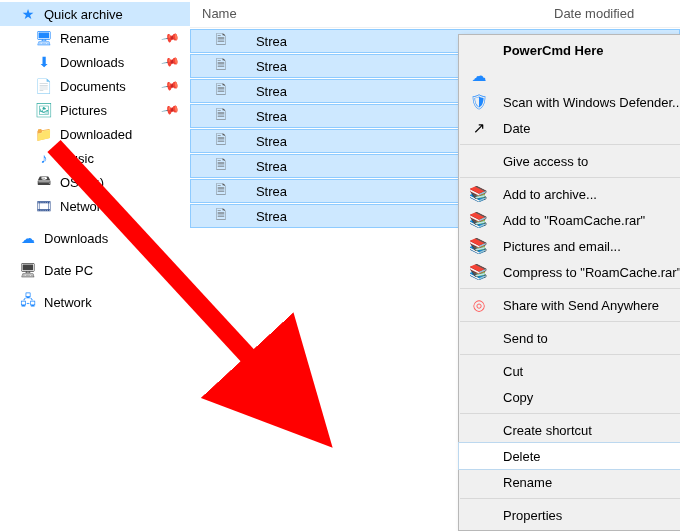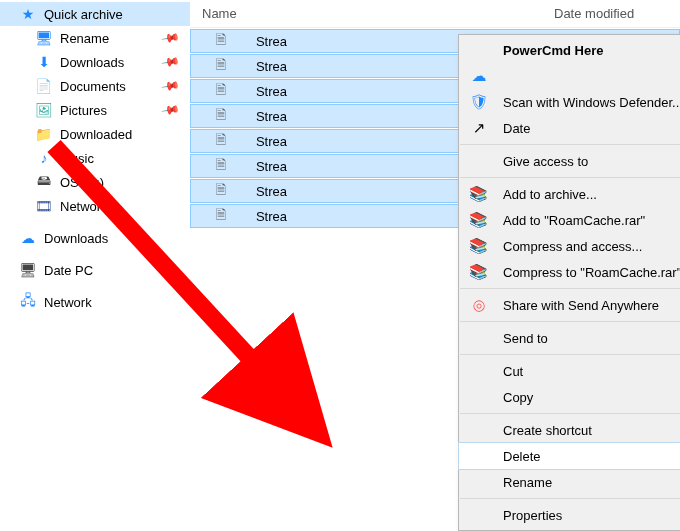--- a/index.html
+++ b/index.html
@@ -185,21 +185,21 @@
       <div class="mi">
         <span class="ico" style="color:#b83535">📚</span>
         <span>Add to archive...</span>
       </div>
       <div class="mi">
         <span class="ico" style="color:#b83535">📚</span>
         <span>Add to "RoamCache.rar"</span>
       </div>
       <div class="mi">
         <span class="ico" style="color:#b83535">📚</span>
-        <span>Compress and access...</span>
+        <span>Pictures and email...</span>
       </div>
       <div class="mi">
         <span class="ico" style="color:#b83535">📚</span>
         <span>Compress to "RoamCache.rar" and email</span>
       </div>
       <div class="sep"></div>
       <div class="mi">
         <span class="ico" style="color:#ff6060">◎</span>
         <span>Share with Send Anywhere</span>
       </div>

